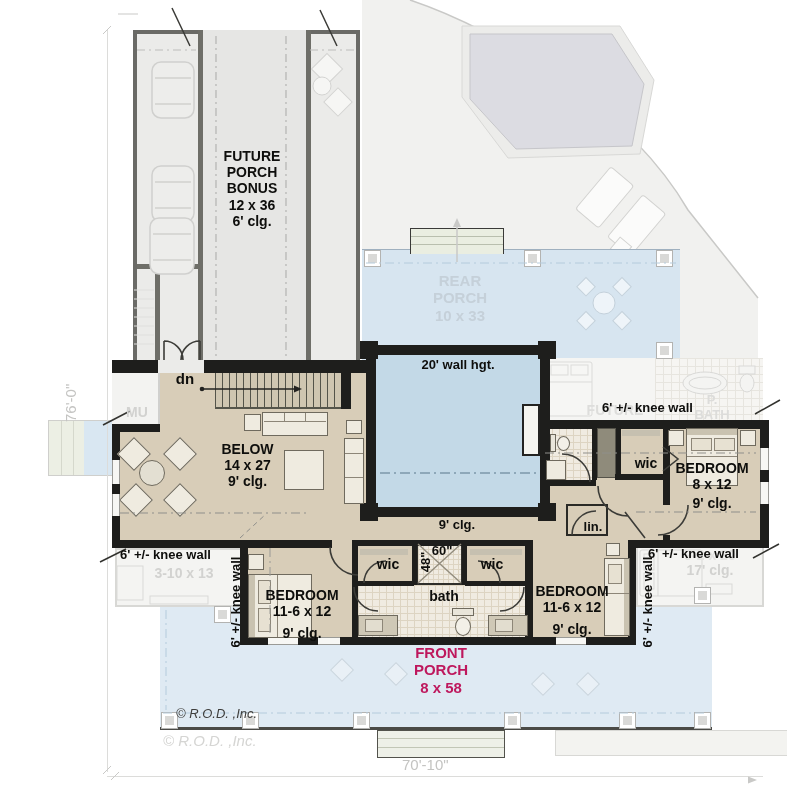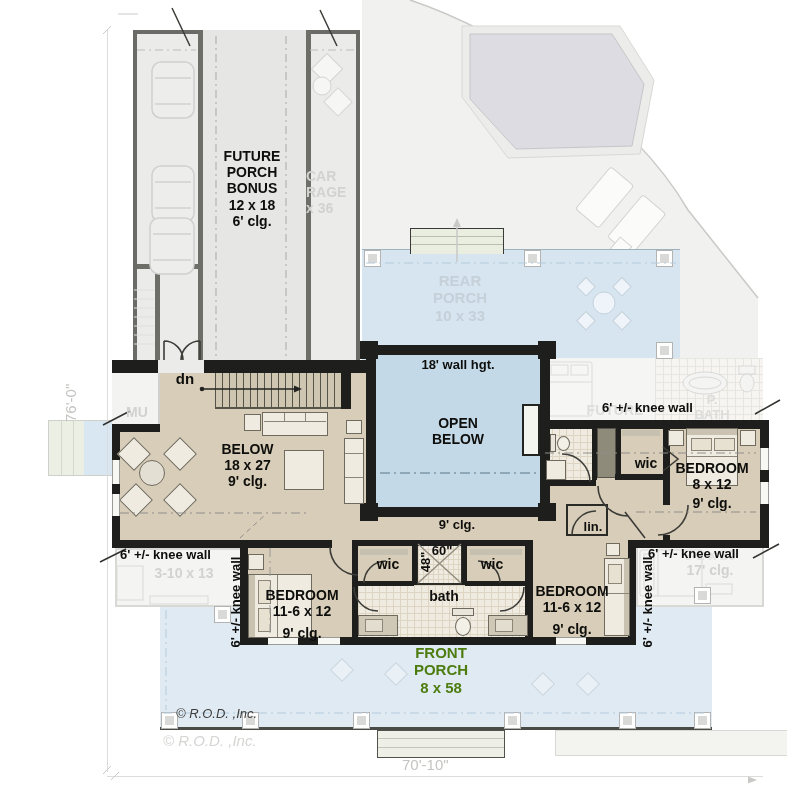--- a/index.html
+++ b/index.html
@@ -350,44 +350,35 @@
       <path d="M103,34 l8,-8 M103,774 l8,-8 M111,780 l8,-8"></path>
       <path d="M118,14 H138"></path>
     </g>
     <path d="M757,780 l-9,-3.5 v7 z" fill="#c9c9c7"></path>
   </svg>
 
   <div class="f lbl" style="left:214px;top:148px;width:76px">
     <div>FUTURE</div>
     <div>PORCH</div>
     <div>BONUS</div>
-    <div>12 x 18</div>
+    <div>12 x 36</div>
     <div>6' clg.</div>
-  </div>
-  <div class="f lbl ghost-t" style="left:306px;top:168px;width:56px;text-align:left">
-    <div>CAR</div>
-    <div>RAGE</div>
-    <div>x 36</div>
   </div>
   <div class="f lbl porchghost-t" style="left:408px;top:272px;width:104px">
     <div>REAR</div>
     <div>PORCH</div>
     <div>10 x 33</div>
   </div>
   <div class="f lbl" style="left:172px;top:370px;width:26px;font-size:15px">dn</div>
   <div class="f lbl" style="left:205px;top:441px;width:85px">
     <div>BELOW</div>
-    <div>18 x 27</div>
+    <div>14 x 27</div>
     <div>9' clg.</div>
   </div>
-  <div class="f lbl lbl-s" style="left:396px;top:357px;width:124px">18' wall hgt.</div>
-  <div class="f lbl" style="left:408px;top:415px;width:100px">
-    <div>OPEN</div>
-    <div>BELOW</div>
-  </div>
+  <div class="f lbl lbl-s" style="left:396px;top:357px;width:124px">20' wall hgt.</div>
   <div class="f lbl ghost-t" style="left:572px;top:402px;width:86px;color:#dddddb">FUTURE</div>
   <div class="f lbl lbl-s" style="left:602px;top:400px;width:128px;text-align:left">6' +/- knee wall</div>
   <div class="f lbl lbl-s ghost-t" style="left:694px;top:392px;width:36px;color:#dcdcda">
     <div>P.</div>
     <div>BATH</div>
   </div>
   <div class="f lbl" style="left:628px;top:455px;width:36px">wic</div>
   <div class="f lbl" style="left:670px;top:460px;width:84px">
     <div>BEDROOM</div>
     <div>8 x 12</div>
@@ -411,21 +402,21 @@
   <div class="f lbl" style="left:262px;top:587px;width:80px">
     <div>BEDROOM</div>
     <div>11-6 x 12</div>
     <div style="margin-top:6px">9' clg.</div>
   </div>
   <div class="f lbl" style="left:532px;top:583px;width:80px">
     <div>BEDROOM</div>
     <div>11-6 x 12</div>
     <div style="margin-top:6px">9' clg.</div>
   </div>
-  <div class="f lbl porchghost-t" style="left:398px;top:644px;width:86px;color:#4d7c0f">
+  <div class="f lbl porchghost-t" style="left:398px;top:644px;width:86px;color:#be185d">
     <div>FRONT</div>
     <div>PORCH</div>
     <div>8 x 58</div>
   </div>
   <div class="f copyr" style="left:176px;top:706px;font-size:13px;color:#3e3e3c">© R.O.D. ,Inc.</div>
   <div class="f copyr" style="left:163px;top:732px;font-size:15px;color:#d5d5d3">© R.O.D. ,Inc.</div>
   <div class="f dim-t vrot" style="left:62px;top:422px;width:80px">76'-0"</div>
   <div class="f dim-t" style="left:402px;top:756px;width:90px">70'-10"</div>
 
 </div>

